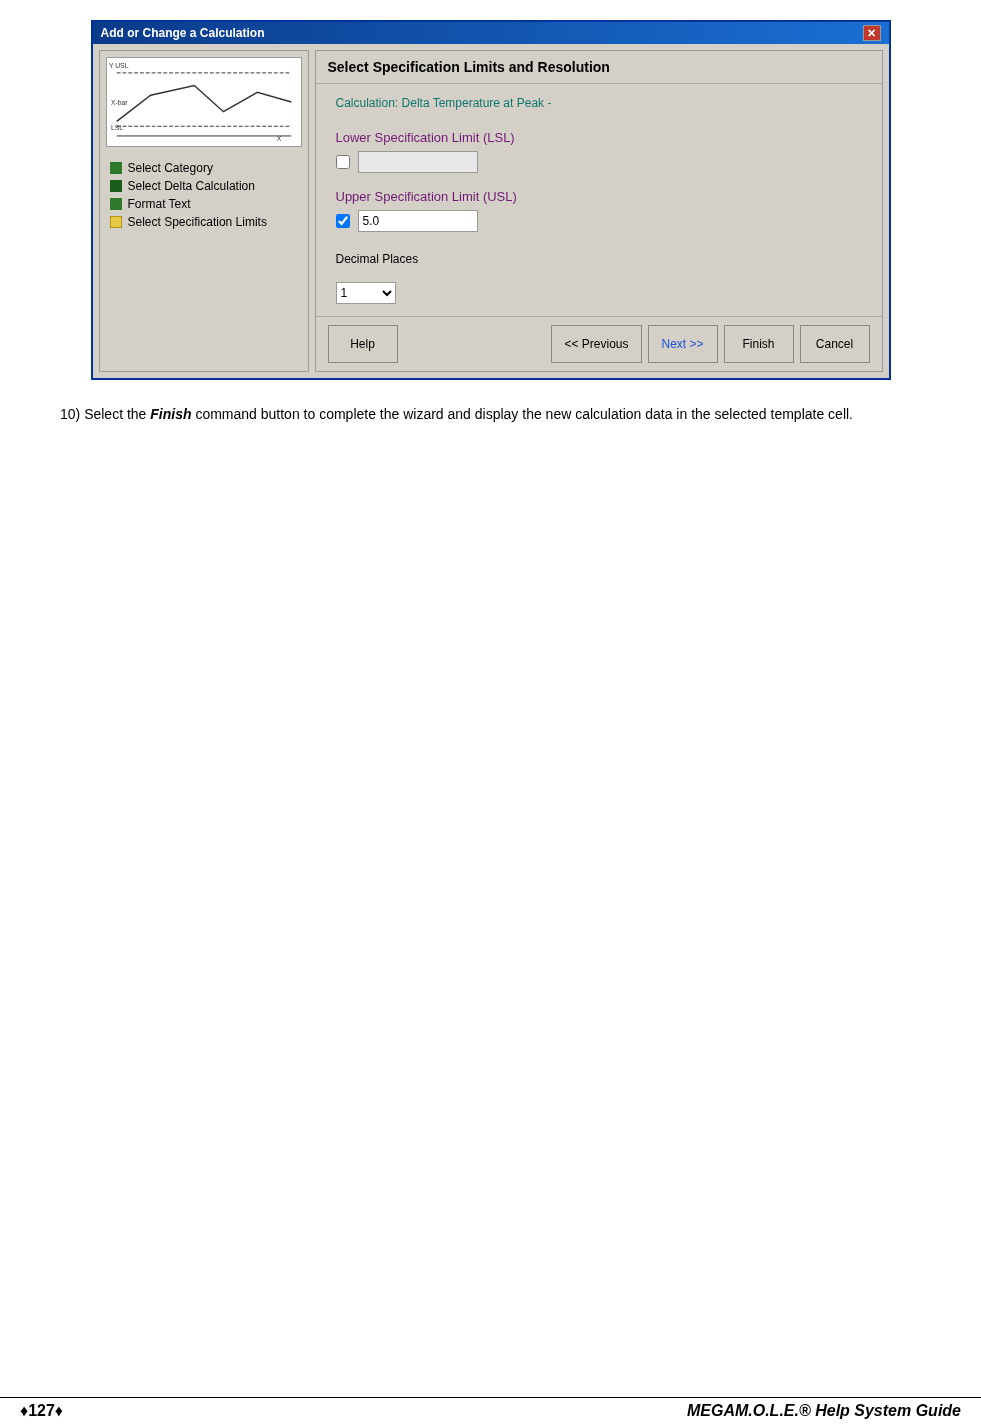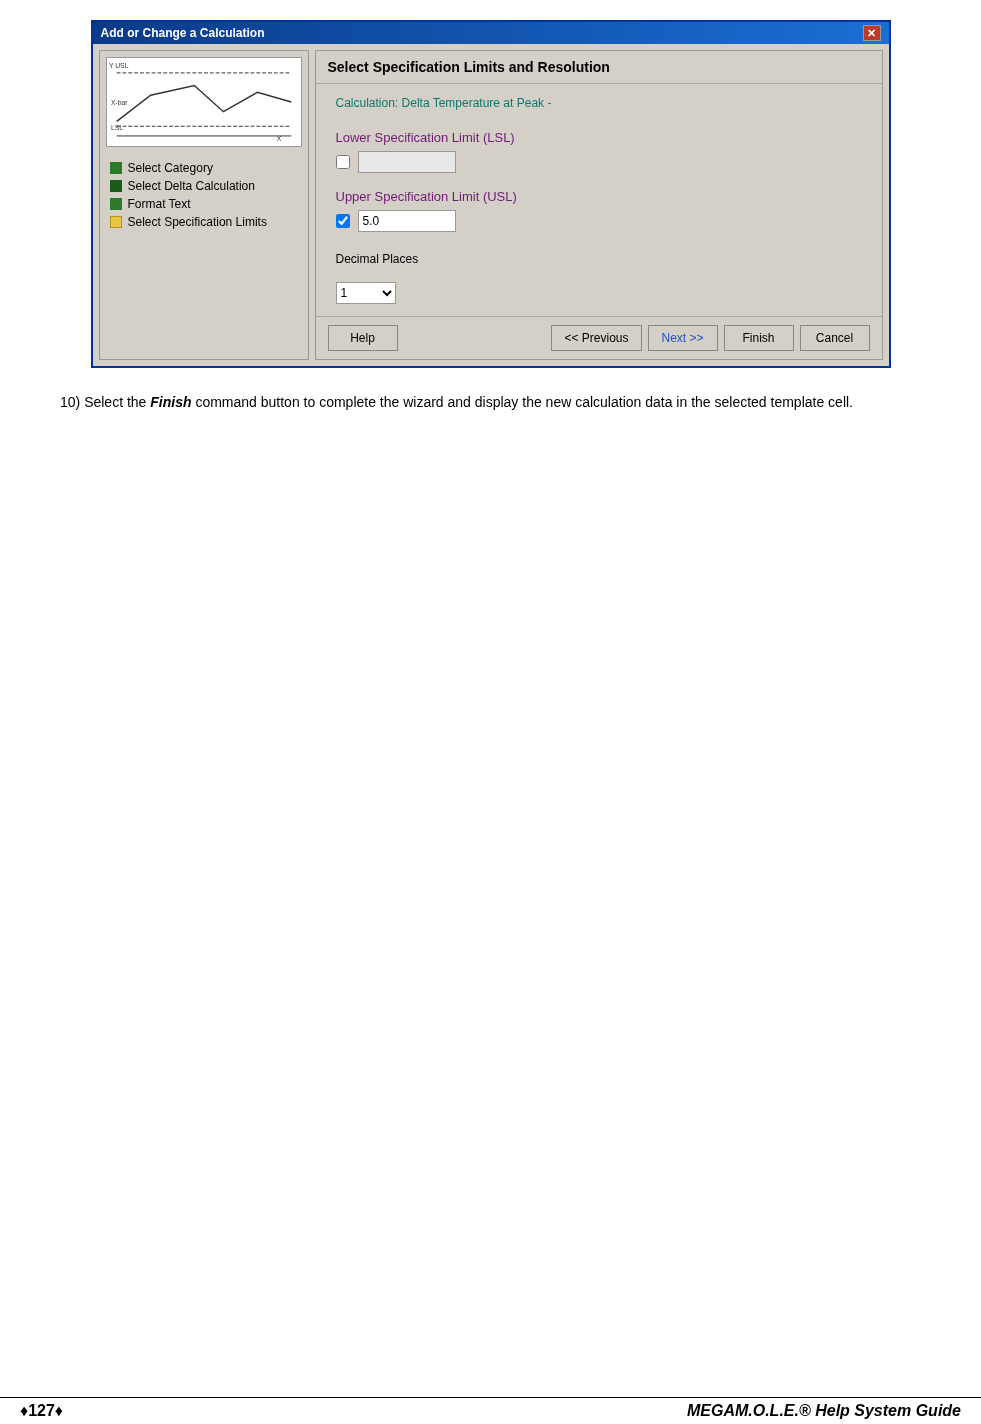--- a/index.html
+++ b/index.html
@@ -158,21 +158,21 @@
       margin-bottom: 4px;
     }
 
     .spec-checkbox {
       width: 14px;
       height: 14px;
       cursor: pointer;
     }
 
     .spec-input {
-      width: 98px;
+      width: 120px;
       height: 22px;
       border: 1px solid #999;
       background: #fff;
       padding: 2px 4px;
       font-size: 12px;
     }
 
     .spec-input:disabled {
       background: #e8e8e8;
       color: #999;
@@ -215,21 +215,21 @@
       display: flex;
       gap: 8px;
     }
 
     .footer-right {
       display: flex;
       gap: 6px;
     }
 
     .dialog-btn {
-      height: 26px;
+      height: 38px;
       min-width: 70px;
       padding: 0 12px;
       border: 1px solid #888;
       background: #d4d0c8;
       font-size: 12px;
       cursor: pointer;
       font-family: Arial, sans-serif;
     }
 
     .dialog-btn:disabled {

